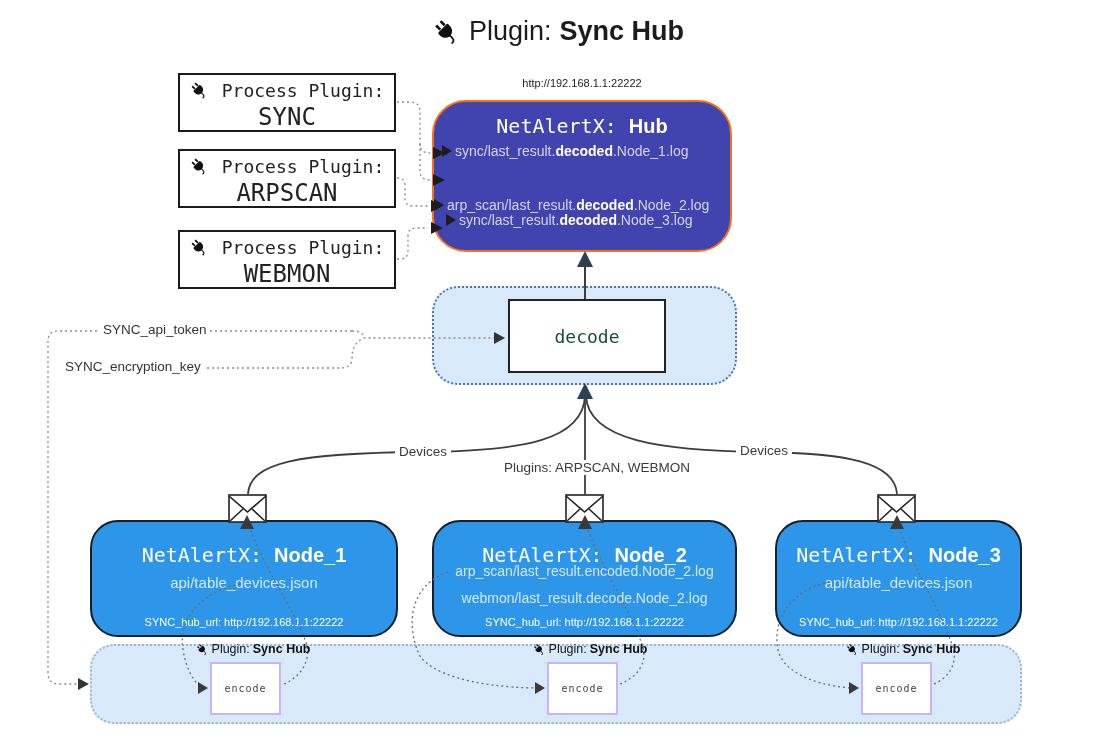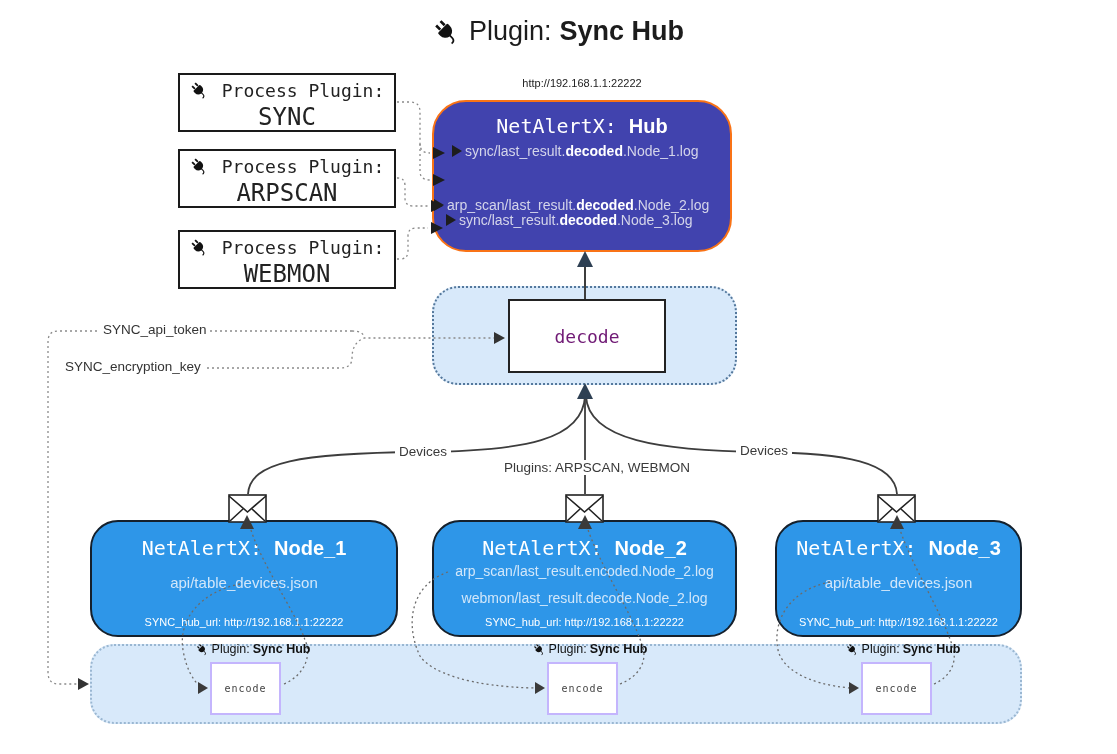--- a/index.html
+++ b/index.html
@@ -23,40 +23,40 @@
   .hub-url{position:absolute;left:432px;top:77px;width:300px;text-align:center;
            font-size:11px;color:#222;}
   .hub-box{position:absolute;left:432px;top:100px;width:300px;height:152px;background:#4143ae;
            border:2px solid #f97316;border-radius:34px;box-sizing:border-box;}
   .hub-title{position:absolute;left:0;top:12px;width:100%;text-align:center;color:#fff;font-size:20px;}
   .hub-title .t-name{font-family:"Liberation Sans",sans-serif;font-weight:bold;}
   .hub-line{position:absolute;display:flex;align-items:center;font-size:14px;color:#d4d5ea;white-space:nowrap;}
   .hub-line .tri{width:0;height:0;border-left:10px solid #1d1d1d;border-top:6px solid transparent;
                  border-bottom:6px solid transparent;margin-right:3px;}
   .hub-line b{color:#fff;}
-  .hl1{left:18px;top:41px;} .hl2{left:12px;top:68px;margin-top:42px;} .hl3{left:0px;top:95px;} .hl4{left:0px;top:116px;}
+  .hl1{left:8px;top:41px;} .hl2{left:12px;top:68px;margin-top:42px;} .hl3{left:0px;top:95px;} .hl4{left:0px;top:116px;}
 
   
   .decode-panel{position:absolute;left:432px;top:286px;width:305px;height:99px;background:#d8e9fa;
                 border:2px dotted #54789c;border-radius:26px;box-sizing:border-box;}
   .decode-box{position:absolute;left:508px;top:299px;width:158px;height:74px;background:#fff;
               border:2px solid #222;box-sizing:border-box;display:flex;align-items:center;
-              justify-content:center;font-size:18px;color:#701a75;}
+              justify-content:center;font-size:18px;color:#14532d;}
 
   
   .key-label{position:absolute;background:#fff;font-size:13.5px;color:#333;padding:0 3px;z-index:6;}
 
   
   .edge-label{position:absolute;background:#fff;font-size:13.5px;color:#3a3a3a;padding:0 4px;z-index:6;
               white-space:nowrap;}
 
   
   .node-box{position:absolute;top:520px;height:117px;background:#2e96e8;border:2px solid #15202c;
             border-radius:28px;box-sizing:border-box;}
-  .node-title{position:absolute;left:0;top:14px;width:100%;text-align:center;color:#fff;font-size:20px;white-space:nowrap;}
+  .node-title{position:absolute;left:0;top:21px;width:100%;text-align:center;color:#fff;font-size:20px;white-space:nowrap;}
   .node-title .t-name{font-family:"Liberation Sans",sans-serif;font-weight:bold;}
   .node-file{position:absolute;left:0;width:100%;text-align:center;color:#d2e7fa;font-size:15px;white-space:nowrap;}
   .node-hub-url{position:absolute;left:0;bottom:7px;width:100%;text-align:center;color:#fff;font-size:11px;}
 
   
   .encode-panel{position:absolute;left:90px;top:644px;width:932px;height:80px;background:#d8e9fa;
                 border:2px dotted #9ab7d2;border-radius:24px;box-sizing:border-box;}
   .encode-label{position:absolute;top:642px;width:170px;display:flex;justify-content:center;
                 align-items:center;gap:3px;font-size:12.5px;color:#111;z-index:6;}
   .encode-label .t-name{font-weight:bold;}

